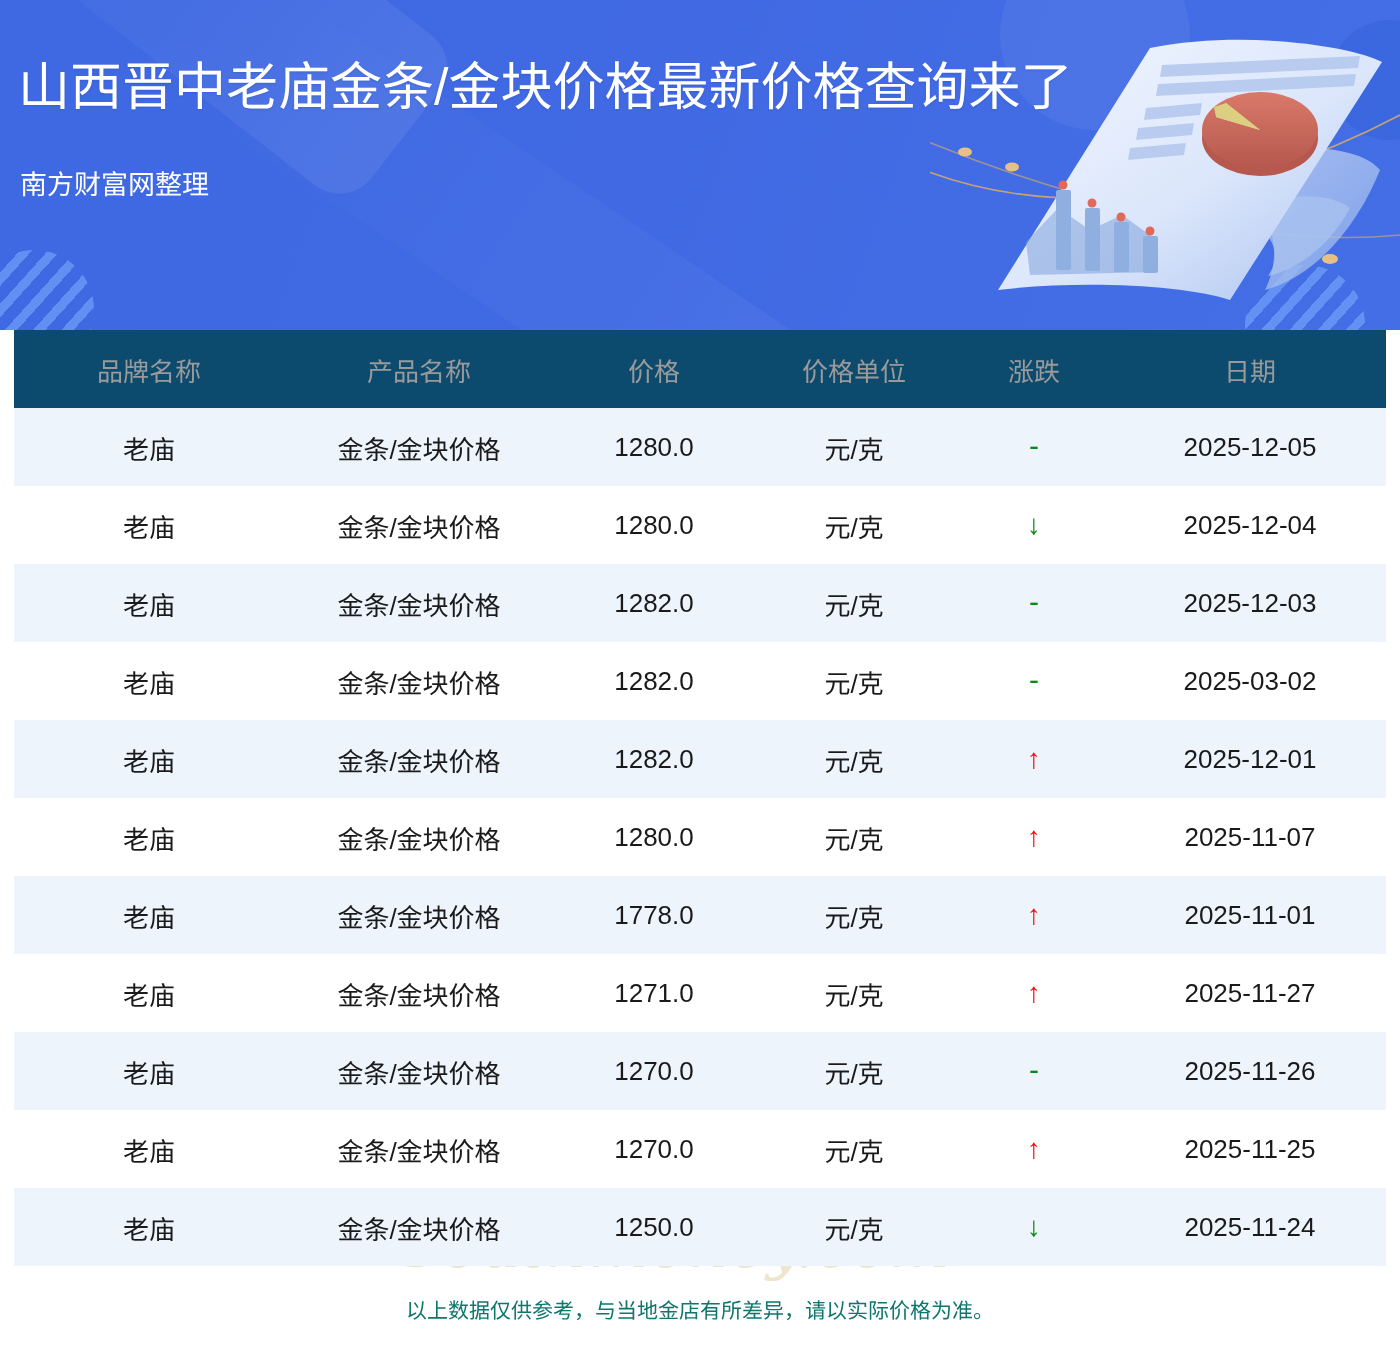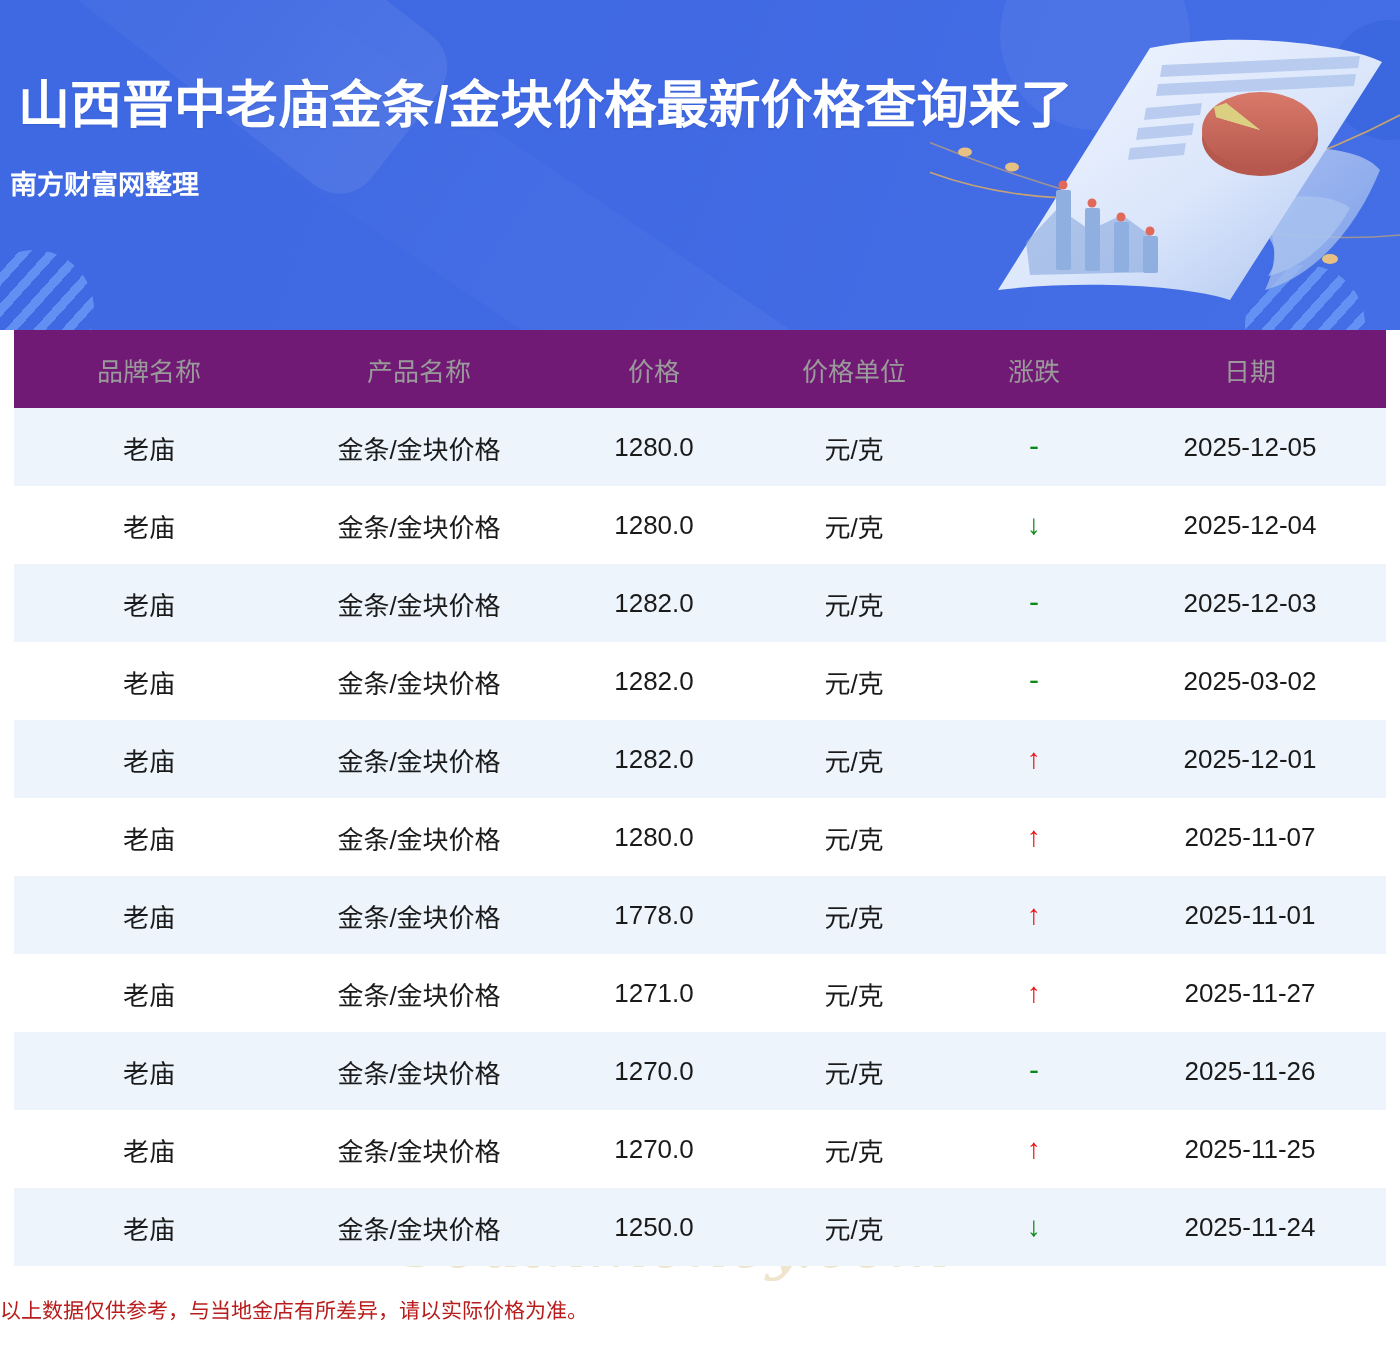--- a/index.html
+++ b/index.html
@@ -66,34 +66,33 @@
   }
   .deco-blob.b1 { left: 1000px; top: -60px; }
   .deco-blob.b2 { left: 1330px; top: 20px; width: 120px; height: 120px; background: rgba(40,90,210,0.30);}
 
   .banner-title {
     position: absolute;
     left: 18px;
     top: 58px;
     color: #ffffff;
     font-size: 52px;
-    font-weight: 700;
+    font-weight: 400;
     letter-spacing: 0px;
     white-space: nowrap;
     line-height: 1.15;
     text-shadow: 0 1px 2px rgba(20,50,140,0.18);
-    margin-top: 18px;
   }
   .banner-subtitle {
     position: absolute;
-    left: 10px;
+    left: 20px;
     top: 163px;
     color: #ffffff;
     font-size: 27px;
-    font-weight: 700;
+    font-weight: 400;
     white-space: nowrap;
   }
 
   
   .illus {
     position: absolute;
     left: 930px;
     top: 10px;
     width: 470px;
     height: 320px;
@@ -149,21 +148,21 @@
   table.price-table td {
     text-align: center;
     vertical-align: middle;
     font-weight: 400;
     padding: 0;
   }
   table.price-table thead th {
     height: 78px;
     color: #9a9a9a;
     font-size: 26px;
-    background: #701a75;
+    background: #0c4a6e;
   }
   table.price-table tbody td {
     height: 78px;
     color: #1a1a1a;
     font-size: 26px;
   }
   table.price-table tbody tr.odd td {
     background: #eef4fc;
   }
   table.price-table tbody tr.even td {
@@ -182,21 +181,22 @@
     font-size: 28px;
     line-height: 1;
   }
   .chg.up   { color: #ee1111; }
   .chg.down { color: #0a8a14; }
   .chg.flat { color: #0a8a14; font-size: 30px; }
 
   .table-note {
     position: relative;
     z-index: 2;
-    color: #b91c1c;
+    text-align: center;
+    color: #0f766e;
     font-size: 21px;
     padding-top: 28px;
     padding-bottom: 20px;
   }
 </style>
 </head>
 <body>
 
 <div class="banner">
 

